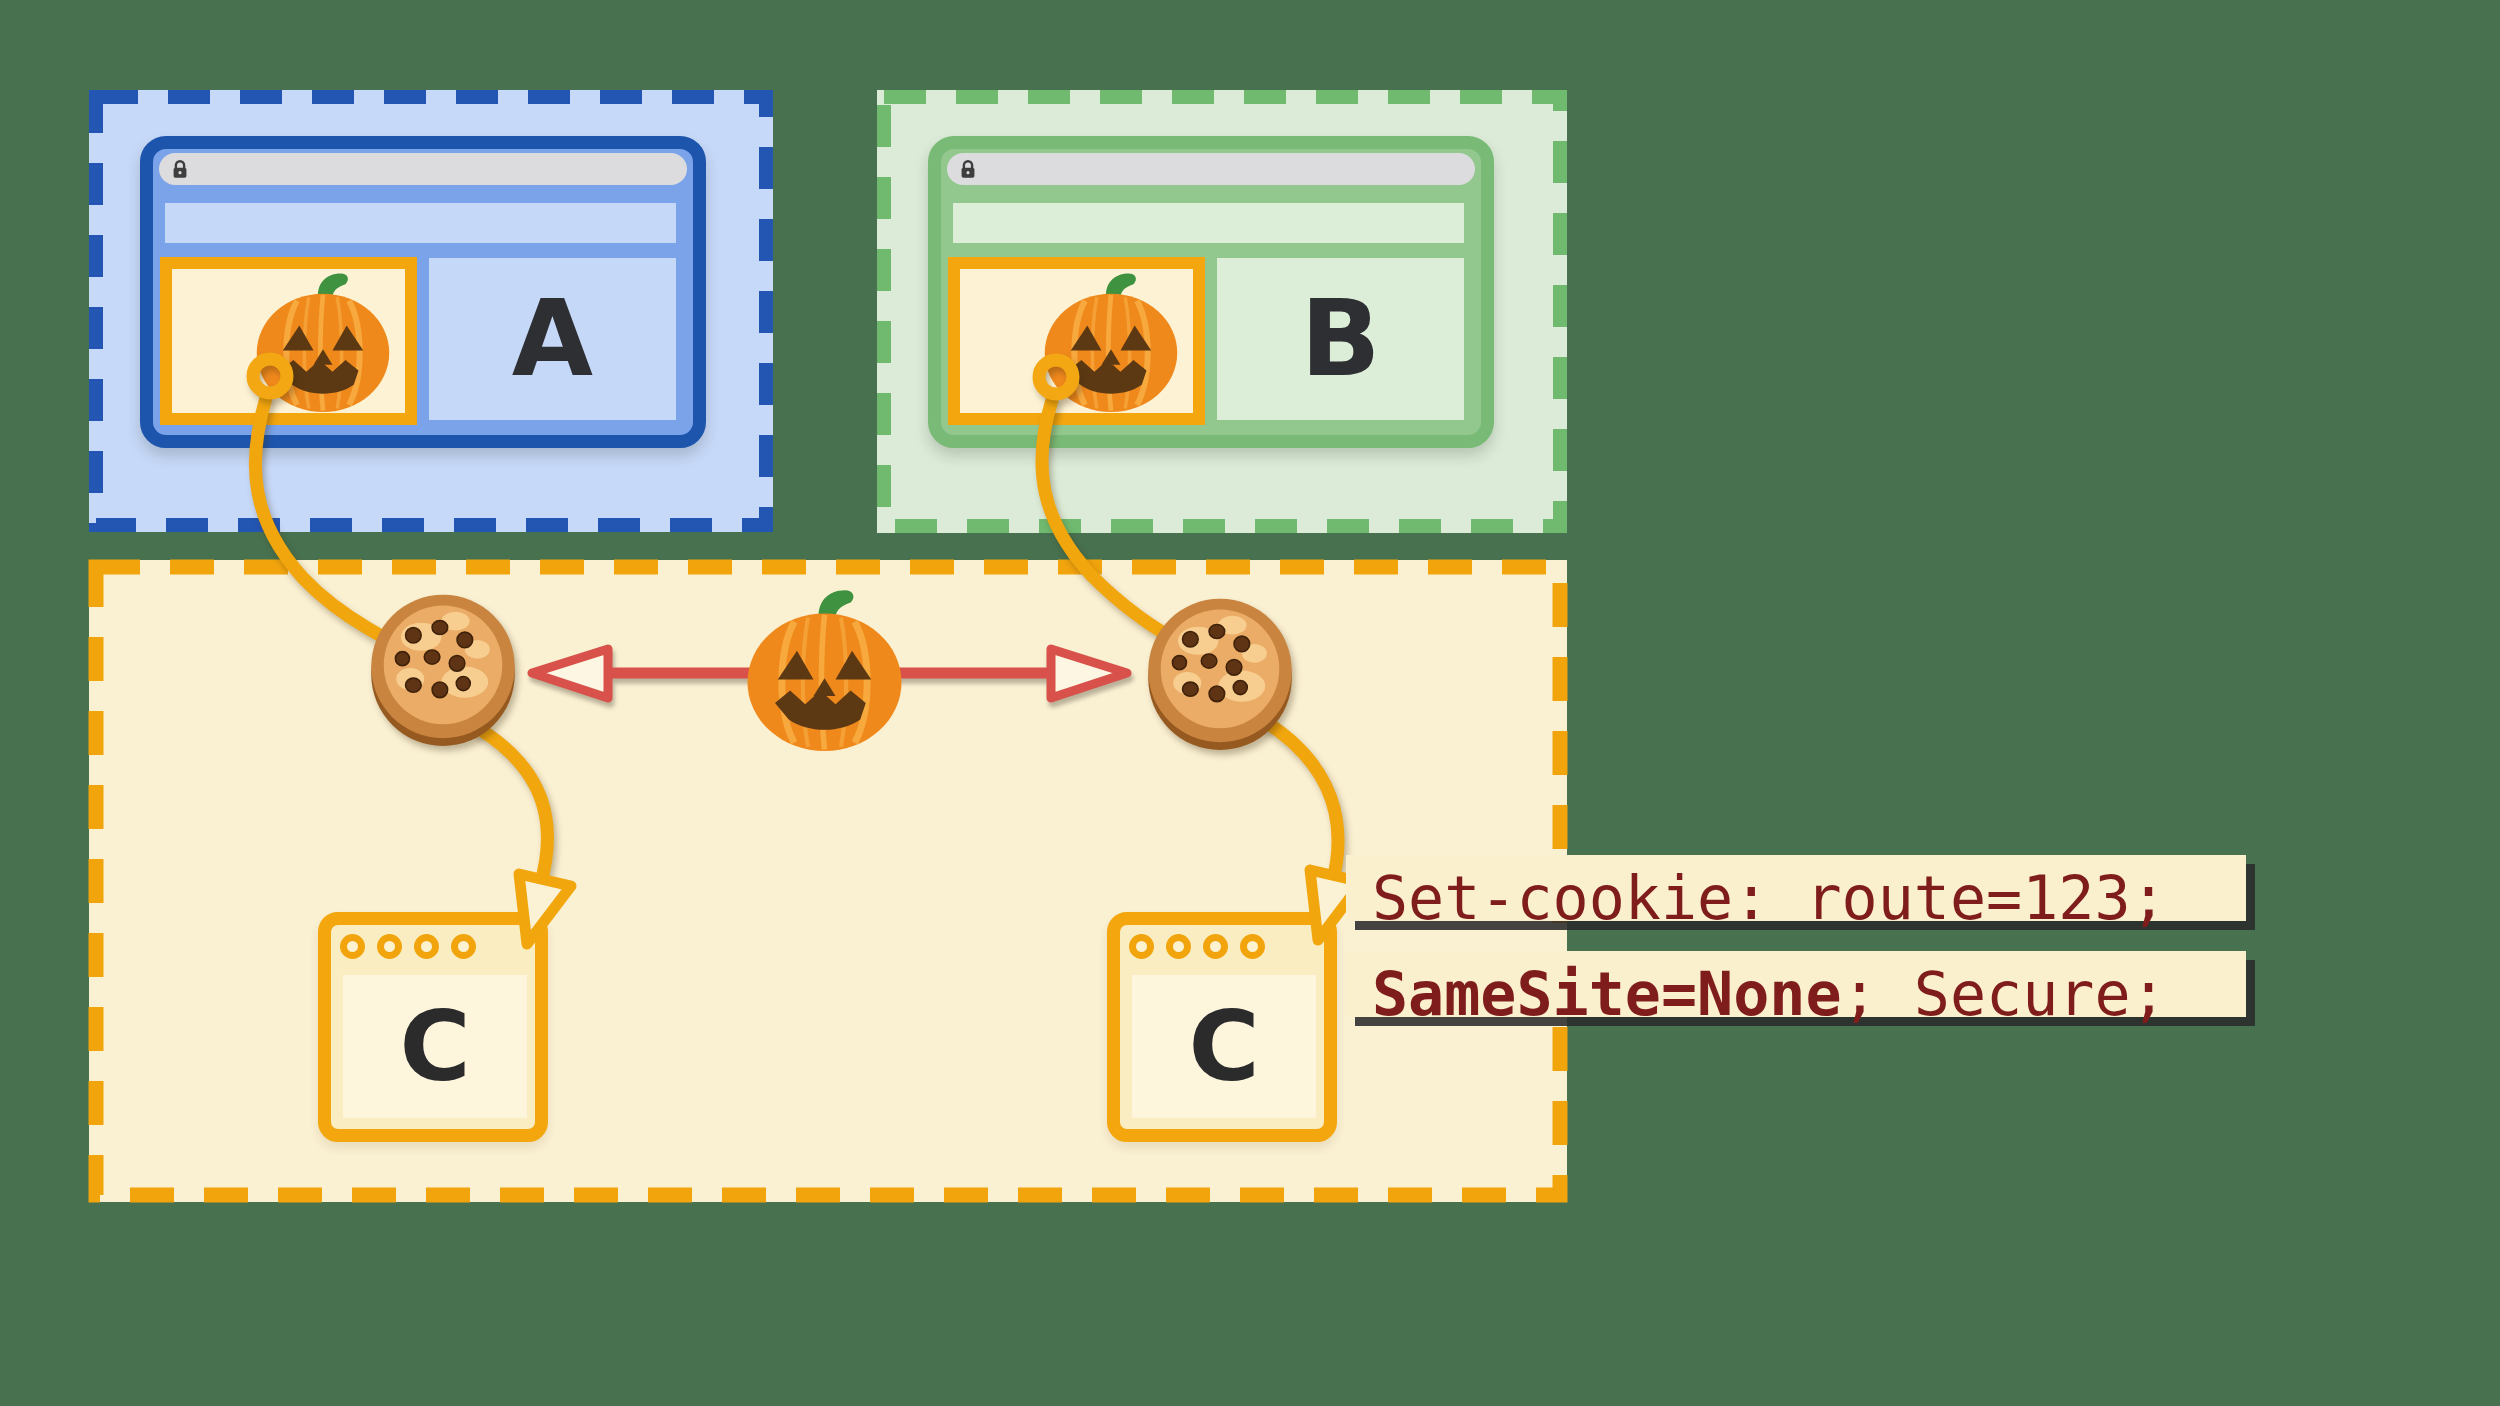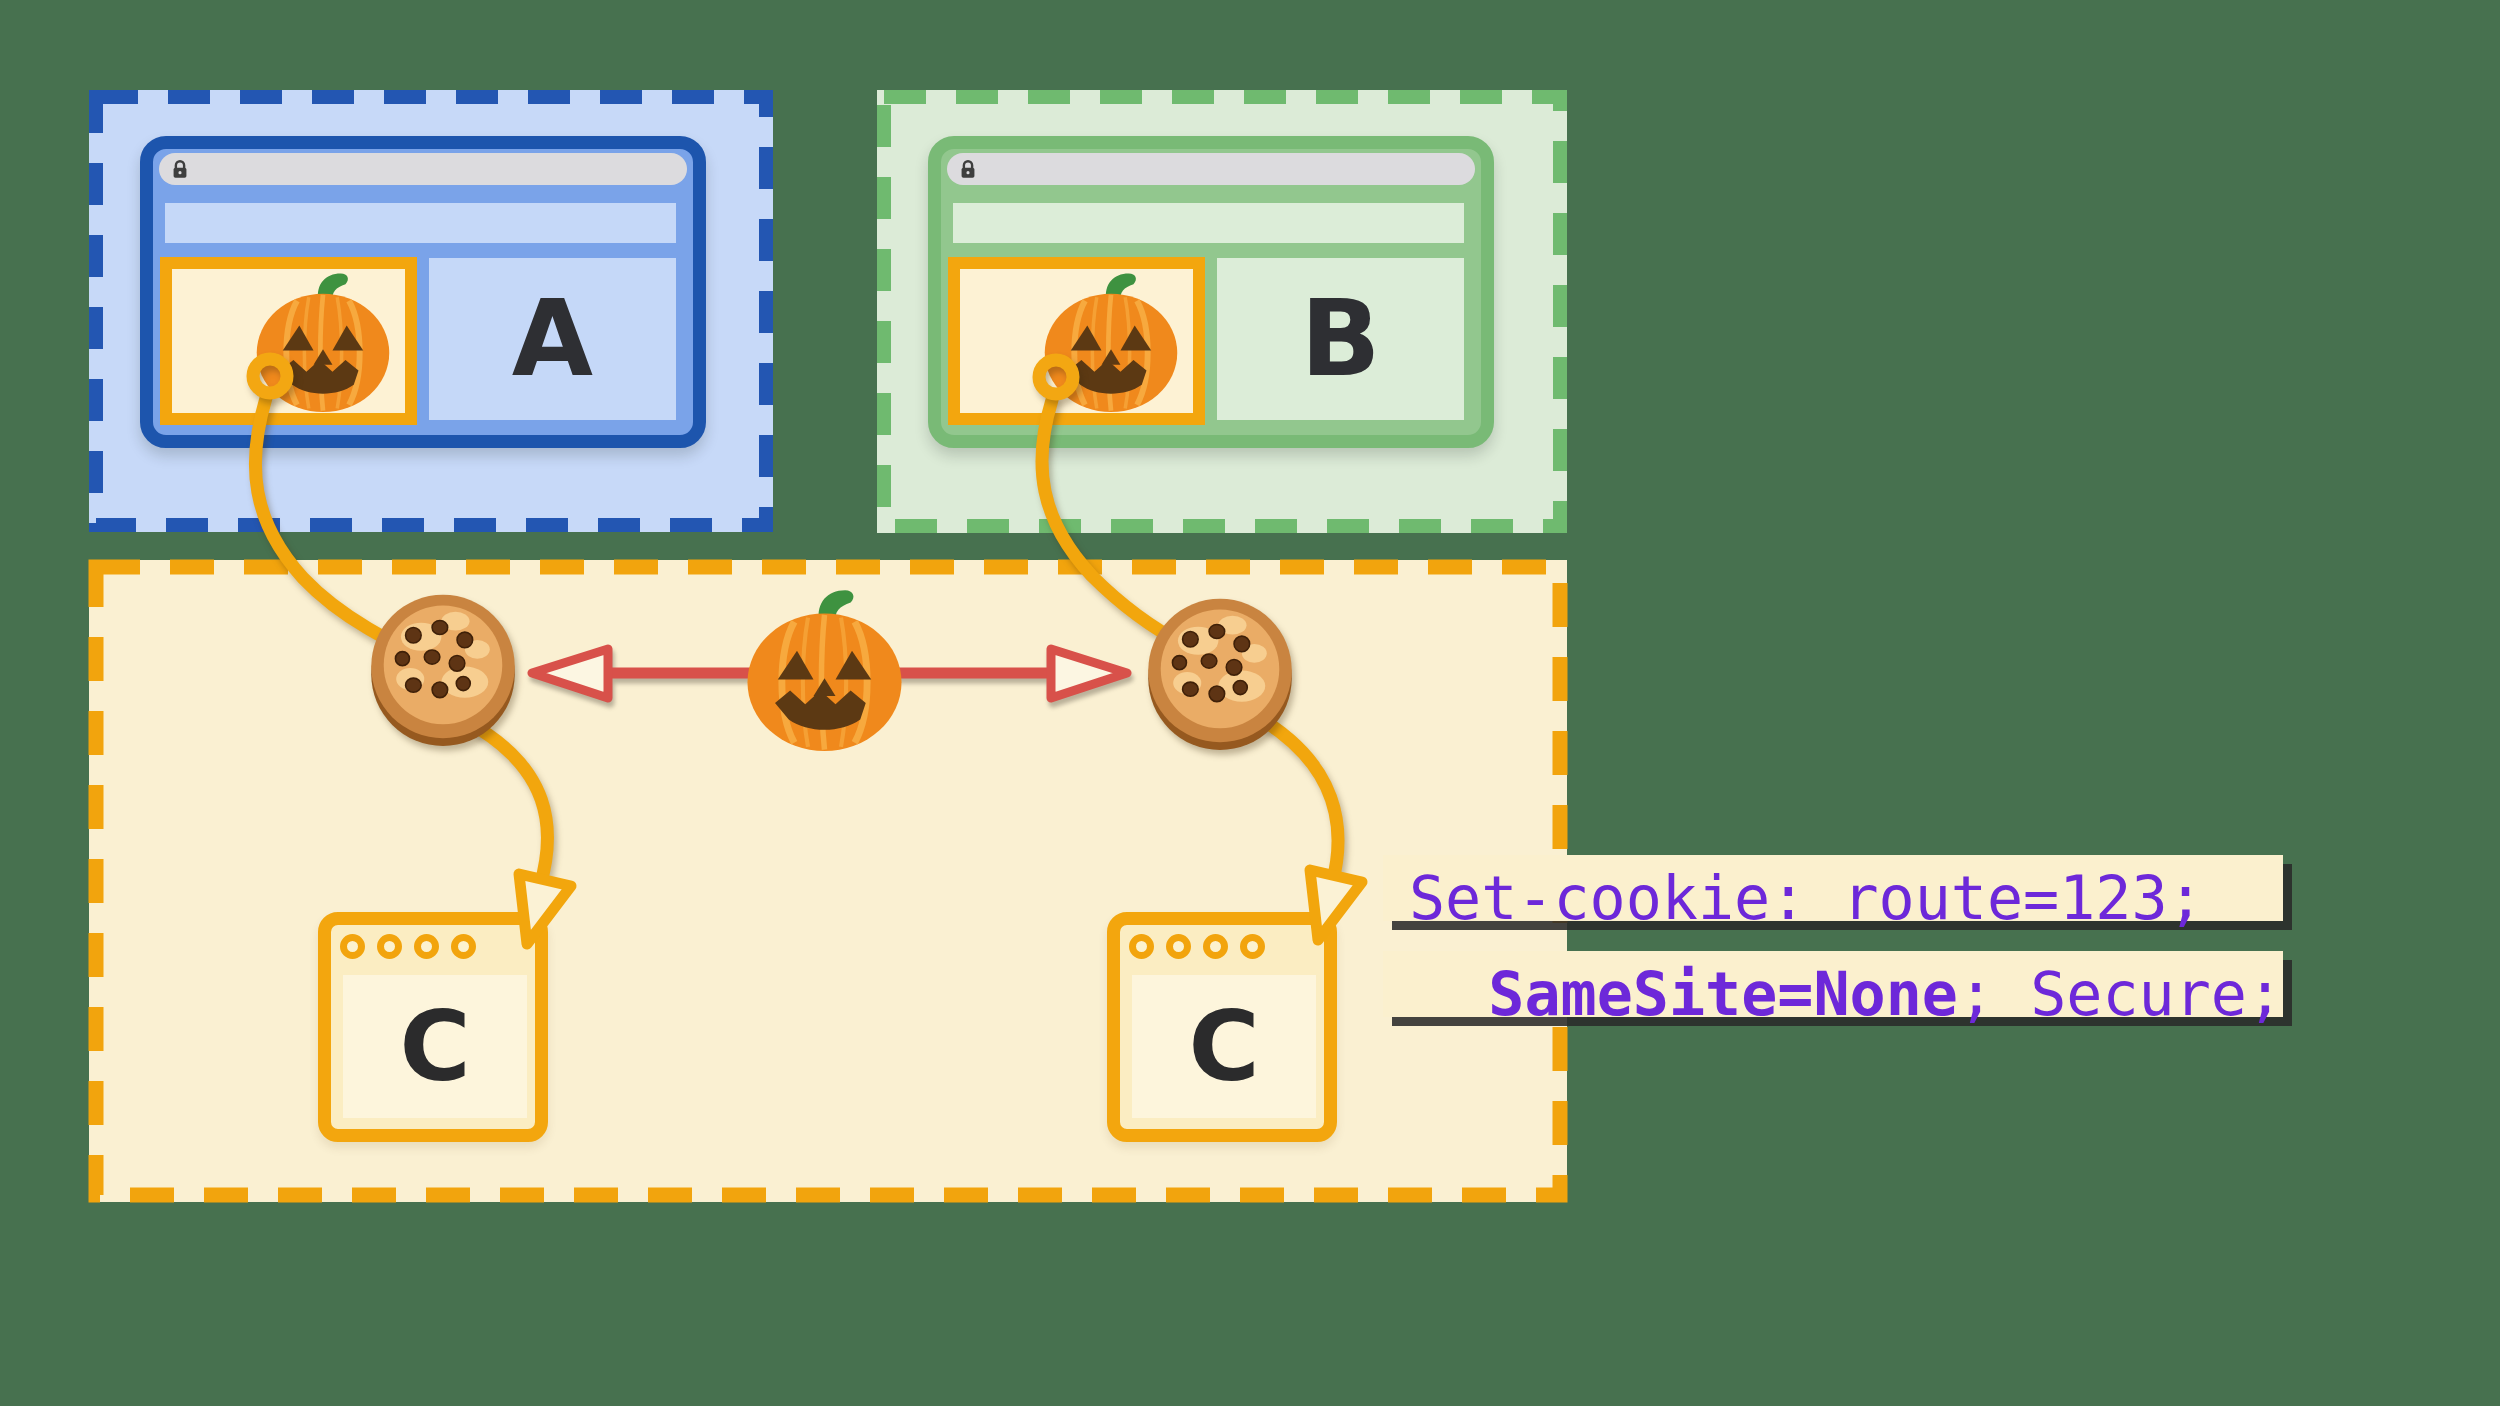--- a/index.html
+++ b/index.html
@@ -24,24 +24,24 @@
   .site-letter{font-weight:bold;font-size:105px;color:#2E2F33;line-height:1;}
   
   .cwin{position:absolute;width:204px;height:204px;border:13px solid #F3A60E;border-radius:20px;
         background:#FBEDC2;box-shadow:0 6px 10px rgba(90,60,10,.10);}
   .cwin .dots{position:absolute;left:9px;top:9px;display:flex;gap:12px;}
   .cwin .dot{width:11px;height:11px;border:7px solid #F2A40D;border-radius:50%;background:#FCF2CF;}
   .cwin .inner{position:absolute;left:12px;top:50px;width:184px;height:143px;background:#FDF5DC;
                display:flex;align-items:center;justify-content:center;}
   .c-letter{font-weight:bold;font-size:97px;color:#2B2B2C;line-height:1;}
   
-  .codebox{position:absolute;left:1383px;width:900px;height:66px;background:#FBF0CE;
+  .codebox{position:absolute;left:1346px;width:900px;height:66px;background:#FBF0CE;
            box-shadow:9px 9px 0 rgba(42,42,42,.88);
            font-family:"DejaVu Sans Mono","Liberation Mono",monospace;
-           font-size:60px;color:#6d28d9;line-height:86px;padding-left:26px;box-sizing:border-box;
+           font-size:60px;color:#7f1d1d;line-height:86px;padding-left:26px;box-sizing:border-box;
            white-space:nowrap;}
   .codebox b{font-weight:bold;}
   .overlay{position:absolute;left:0;top:0;pointer-events:none;}
   .shadowed{filter:drop-shadow(3px 5px 3px rgba(60,40,10,.30));}
   .redshadow{filter:drop-shadow(2px 5px 2px rgba(70,60,50,.35));}
 </style>
 </head>
 <body>
 
 <div class="stage">
@@ -193,17 +193,17 @@
 
     <g>
       <polygon points="519,874 571,886 527,944" fill="#FBF2D5" stroke="#F2A60D" stroke-width="11" stroke-linejoin="round"></polygon>
       <polygon points="1310,870 1362,882 1318,940" fill="#FBF2D5" stroke="#F2A60D" stroke-width="11" stroke-linejoin="round"></polygon>
     </g>
   </svg>
 
   <div class="codebox" style="top:855px;">
     <span>Set-cookie: route=123;</span>
   </div>
-  <div class="codebox" style="top:951px;text-align:right;">
+  <div class="codebox" style="top:951px;">
     <b>SameSite=None</b><span>; Secure;</span>
   </div>
 
 </div>
 
 </body></html>

